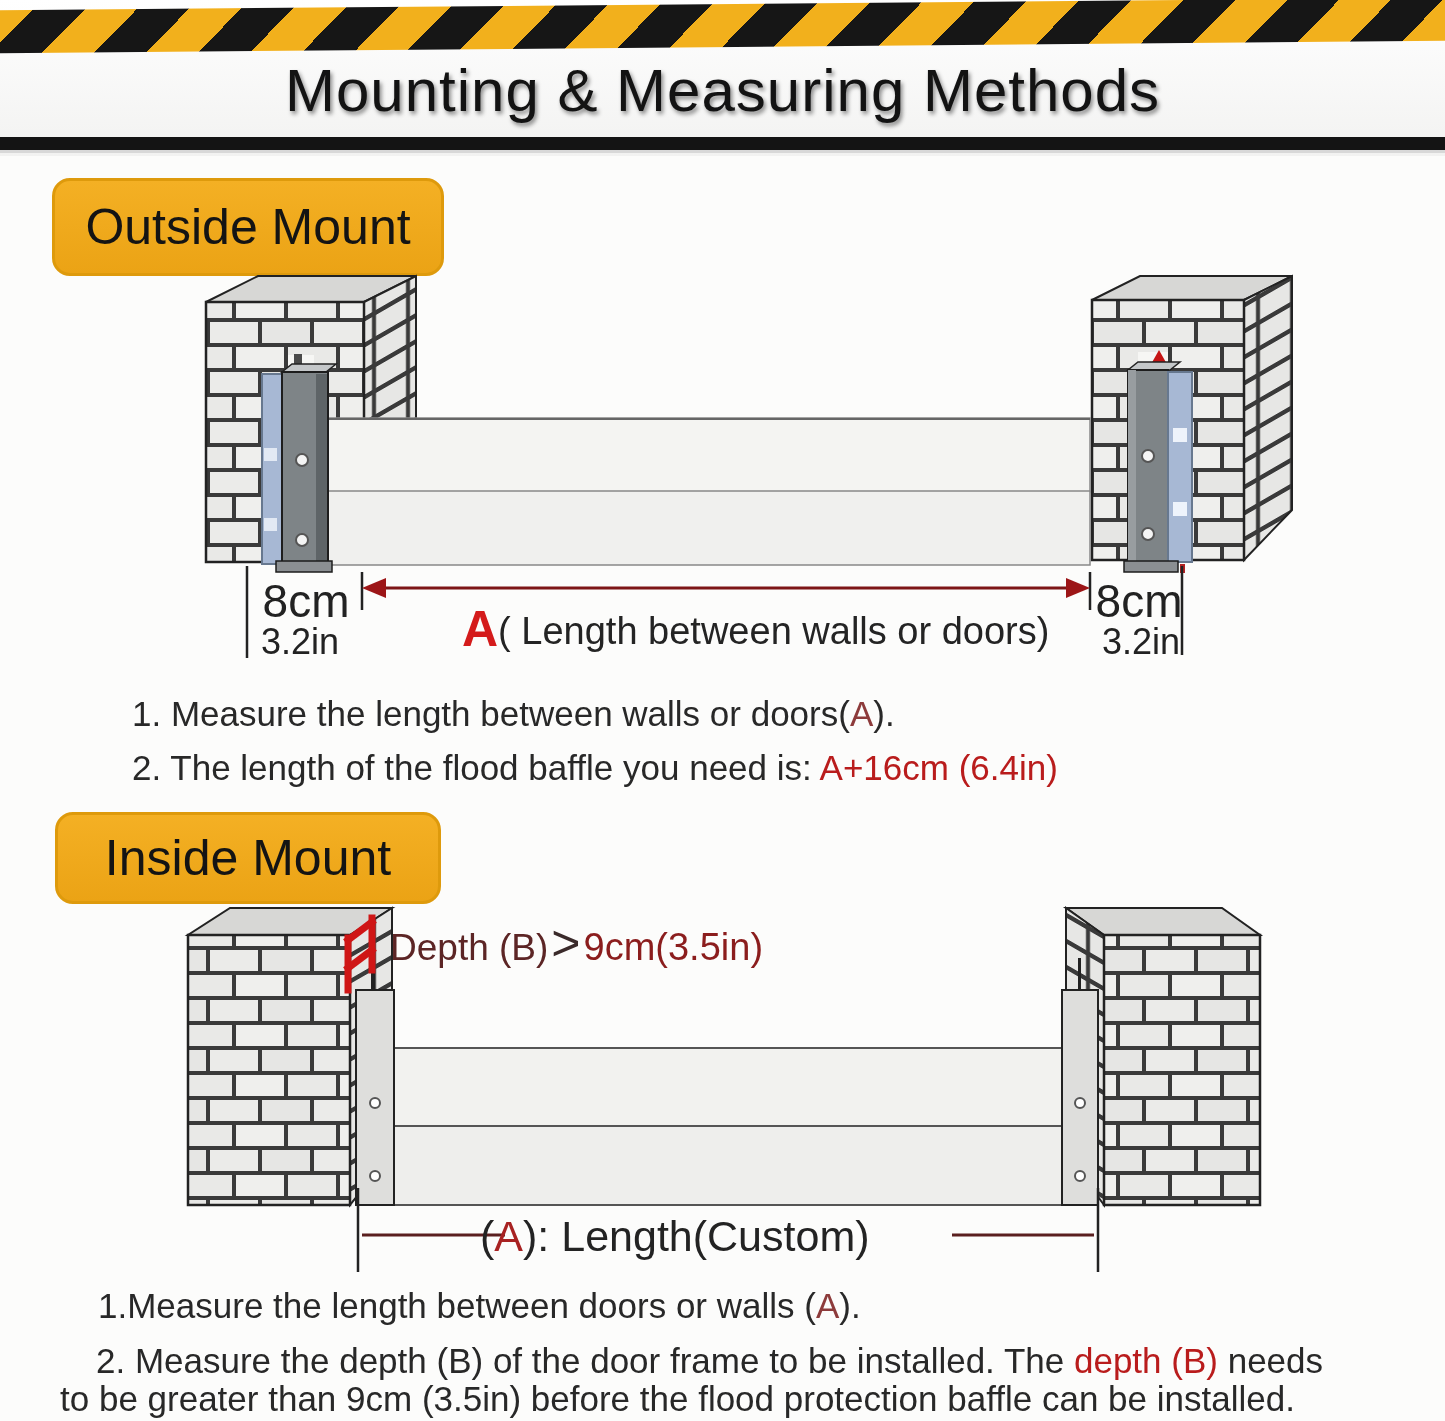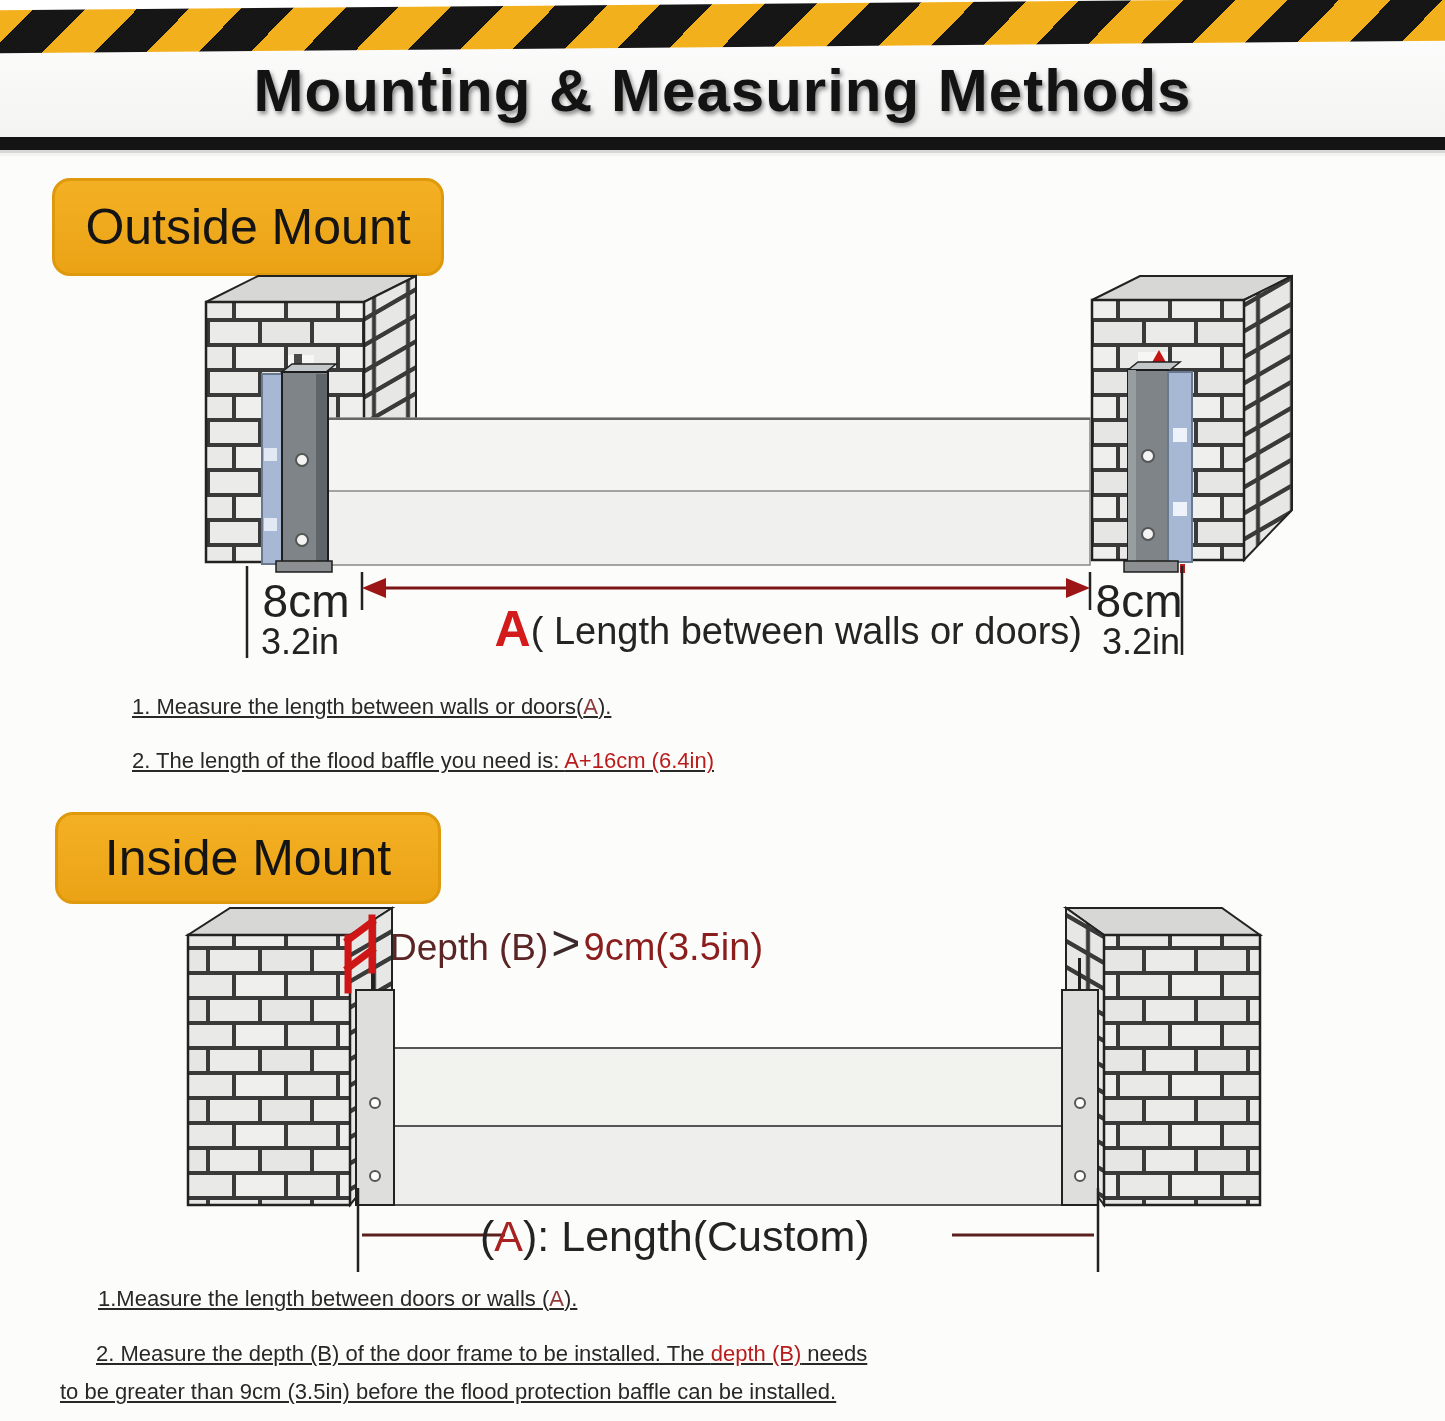--- a/index.html
+++ b/index.html
@@ -4,47 +4,47 @@
 <style>
   html,body{margin:0;padding:0;background:#ffffff;}
   #stage{position:relative;width:1445px;height:1421px;background:#fcfcfb;overflow:hidden;
          font-family:"Liberation Sans",sans-serif;color:#222;}
   
   .banner{position:absolute;left:0;top:0;width:1445px;height:156px;background:linear-gradient(#ffffff,#f2f2f1);}
   .stripes{position:absolute;left:-20px;top:4px;width:1490px;height:43px;
            background:repeating-linear-gradient(135deg,#f2b01c 0 37px,#161616 37px 74px);
            transform:rotate(-0.5deg);}
   .page-title{position:absolute;left:0;top:56px;width:1445px;text-align:center;
-              font-size:60px;font-weight:bold;color:#131313;letter-spacing:1px;
+              font-size:60px;font-weight:normal;color:#131313;letter-spacing:1px;
               text-shadow:2px 3px 4px rgba(0,0,0,0.45);}
   .banner-bar{position:absolute;left:0;top:137px;width:1445px;height:13px;background:#141414;}
   .banner-underline{position:absolute;left:0;top:150px;width:1445px;height:3px;background:#d8d8d8;}
   
   .tag{position:absolute;background:linear-gradient(#f4b024,#eba315);border:3px solid #de9a0c;
        border-radius:18px;display:flex;align-items:center;justify-content:center;
        font-size:50px;color:#141414;margin-left:24px;}
   .tag-outside{left:28px;top:178px;width:386px;height:92px;}
   .tag-inside{left:31px;top:812px;width:380px;height:86px;}
   
   .diagram{position:absolute;left:0;}
   
   .dimtxt{position:absolute;font-size:46px;color:#222;text-align:center;line-height:1.0;}
   .dimtxt-small{font-size:36px;}
-  .span-label{position:absolute;left:462px;top:600px;width:620px;text-align:right;white-space:nowrap;}
+  .span-label{position:absolute;left:462px;top:600px;width:620px;text-align:left;white-space:nowrap;}
   .span-label .big-a{font-size:50px;font-weight:bold;color:#d41b1b;vertical-align:-2px;}
   .span-label .cap{font-size:38px;color:#242424;}
   .depth-label{position:absolute;left:390px;top:914px;white-space:nowrap;display:flex;align-items:baseline;}
   .depth-word{font-size:37px;color:#5c2525;}
   .depth-gt{font-size:50px;color:#3a2a2a;margin:0 3px;}
   .depth-val{font-size:38px;color:#8b1d1d;}
   .inside-span{position:absolute;left:480px;top:1212px;width:500px;text-align:left;white-space:nowrap;
                font-size:43px;color:#232323;}
   .inside-span .red-a{color:#a82222;}
   
-  .step{position:absolute;font-size:22px;color:#282828;white-space:nowrap;text-decoration:underline;}
+  .step{position:absolute;font-size:35px;color:#282828;white-space:nowrap;}
   .step .red{color:#b91c1c;}
   .step .soft-red{color:#8d3b3b;}
 </style>
 </head>
 <body>
 
 <div id="stage">
 
   <div class="banner">
     <div class="stripes"></div>

